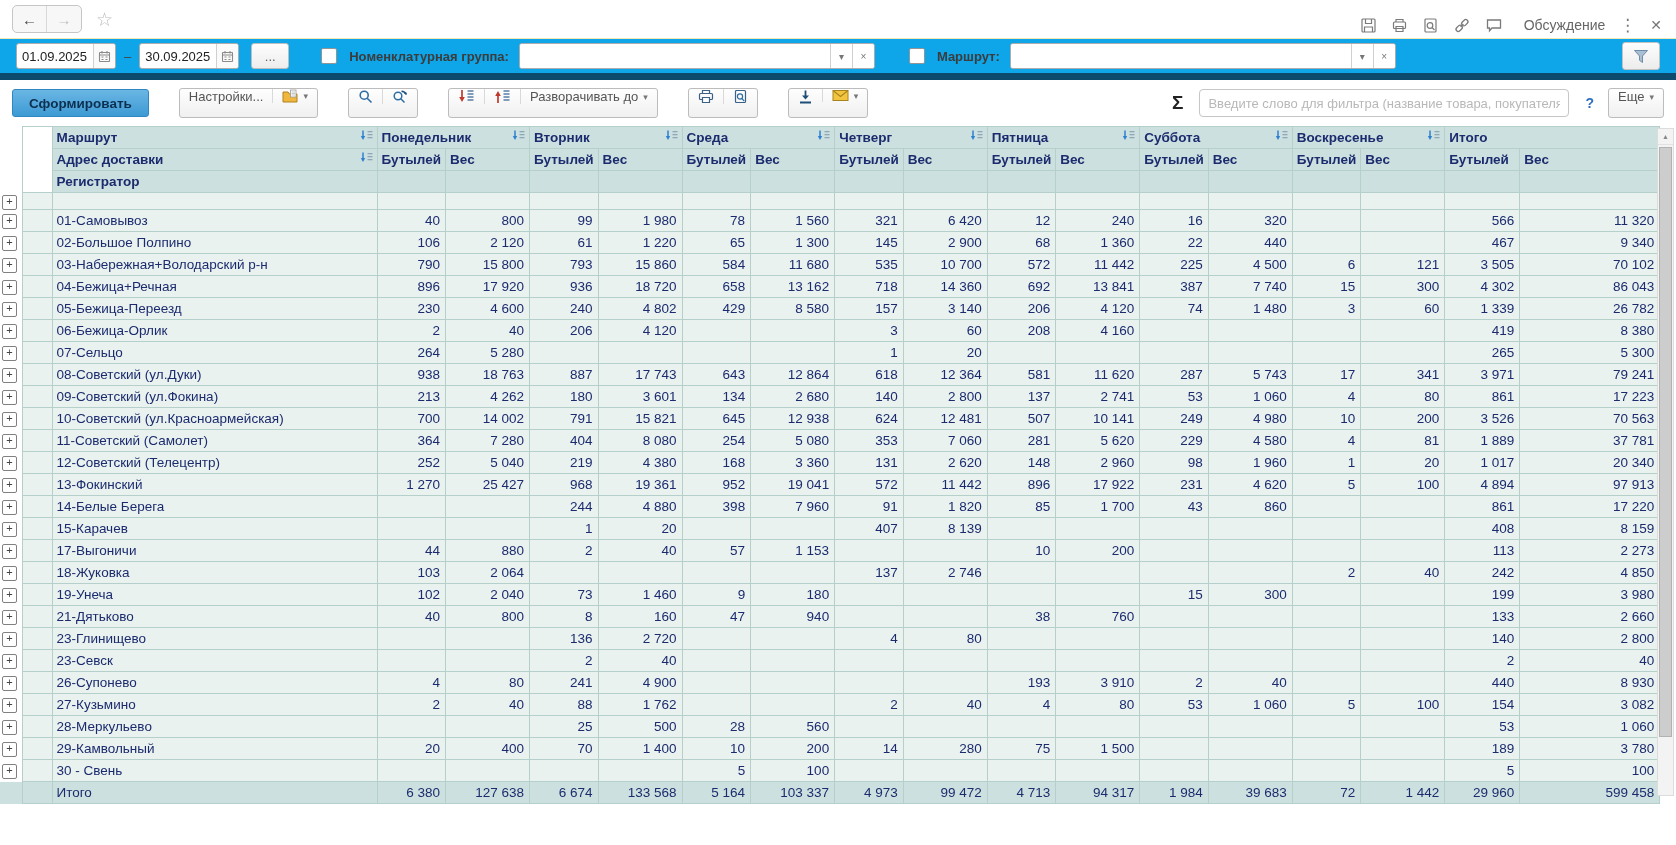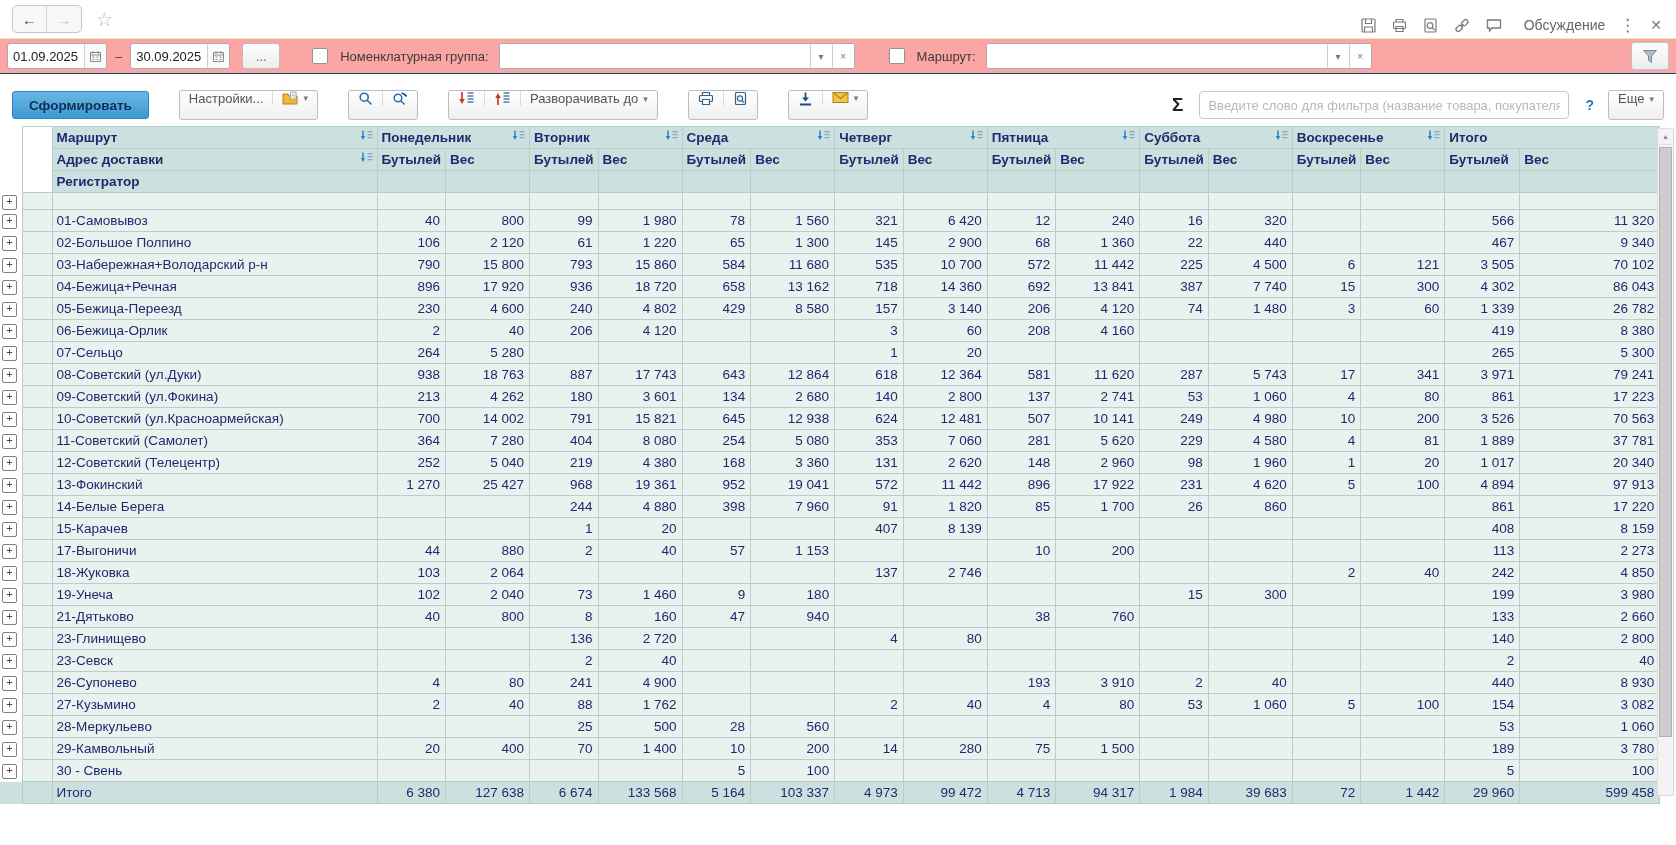--- a/index.html
+++ b/index.html
@@ -14,42 +14,42 @@
   .navbtn.back{color:#444;border-right:1px solid #d8d8d8;}
   .navbtn.fwd{color:#c0c0c0;}
   .star{font-size:19px;color:#b9b9b9;margin-left:4px;}
   .title{font-size:16px;font-weight:700;color:#2c2c2c;margin-left:4px;white-space:nowrap;}
   .tspace{flex:1;}
   .tico{display:flex;align-items:center;gap:21px;color:#666;font-size:14px;padding:2px;margin-top:12px;}
   .dots{font-size:17px;color:#777;letter-spacing:0;}
   .closex{font-size:14px;color:#777;}
 
   
-  .filterbar{height:34px;background:#fca5a5;border-top:1px solid #f0e7b6;border-bottom:1px solid #0c4a6e;
-             display:flex;align-items:center;padding:0 7px;gap:6px;font-size:13px;}
+  .filterbar{height:34px;background:#0ea5e9;border-top:1px solid #f0e7b6;border-bottom:7px solid #0c4a6e;
+             display:flex;align-items:center;padding:0 16px;gap:6px;font-size:13px;}
   .datefield{display:flex;align-items:center;height:24px;border:1px solid #ababab;border-radius:3px;background:#fff;overflow:hidden;}
   .datefield input{width:66px;border:none;outline:none;padding:0 5px;font-size:13px;font-family:inherit;color:#222;}
   .calbtn{width:22px;height:100%;display:flex;align-items:center;justify-content:center;border-left:1px solid #d0d0d0;background:#fafafa;}
   .dash{color:#444;margin:0 2px;}
   .morebtn{width:38px;height:26px;border:1px solid #bdbdbd;border-radius:3px;background:linear-gradient(#fdfdfd,#ededed);
            color:#666;font-size:13px;margin-left:6px;}
   .cb{width:14px;height:14px;border:1px solid #949494;border-radius:2px;background:#fff;display:inline-block;flex:none;}
   .cb.first{margin-left:26px;}
-  .flabel{color:#3c3c3c;margin:0 4px 0 6px;white-space:nowrap;}
+  .flabel{color:#3c3c3c;margin:0 4px 0 6px;white-space:nowrap;font-weight:bold;}
   .combo{display:flex;align-items:center;height:24px;border:1px solid #ababab;border-radius:3px;background:#fff;overflow:hidden;}
   .combo input{border:none;outline:none;height:100%;padding:0 5px;font-size:13px;font-family:inherit;flex:1;min-width:0;}
   .combo.nom input{width:300px;}
   .combo.route input{width:330px;}
   .cbtn{width:22px;height:100%;display:flex;align-items:center;justify-content:center;color:#777;font-size:10px;border-left:1px solid #d0d0d0;background:#fff;}
   .routegap{margin-left:28px;}
   .funnelbtn{width:38px;height:28px;border:1px solid #c2c2c2;border-radius:3px;background:linear-gradient(#fdfdfd,#ececec);
              display:flex;align-items:center;justify-content:center;}
 
   
-  .toolbar{height:46px;display:flex;align-items:center;padding:8px 12px;gap:8px;background:#fff;font-size:13px;}
+  .toolbar{height:46px;display:flex;align-items:center;padding:0 12px;gap:8px;background:#fff;font-size:13px;}
   .gen{height:28px;padding:0 16px;border:1px solid #2f86c0;border-radius:3px;
        background:linear-gradient(#6ab6e4,#3d9ad4);color:#0d3050;font-weight:700;font-size:13.5px;}
   .btngroup{display:flex;align-items:flex-start;height:28px;border:1px solid #bcbcbc;border-radius:3px;overflow:hidden;
             background:linear-gradient(#fefefe,#f0f0f0);}
   .seg{display:flex;align-items:center;gap:5px;padding:0 9px;color:#555;font-size:13px;border-left:1px solid #d9d9d9;}
   .seg:first-child{border-left:none;}
   .darr{font-size:9px;color:#777;}.gap14{width:14px;}
   .sigma{font-size:19px;font-weight:700;color:#222;margin-right:8px;}
   .filterinput{width:352px;height:26px;border:1px solid #c6c6c6;border-radius:4px;padding:0 8px;font-size:13px;
                font-family:inherit;color:#333;}
@@ -767,21 +767,21 @@
           <td class="cell num"></td>
           <td class="cell num"></td>
           <td class="cell num">244</td>
           <td class="cell num">4 880</td>
           <td class="cell num">398</td>
           <td class="cell num">7 960</td>
           <td class="cell num">91</td>
           <td class="cell num">1 820</td>
           <td class="cell num">85</td>
           <td class="cell num">1 700</td>
-          <td class="cell num">26</td>
+          <td class="cell num">43</td>
           <td class="cell num">860</td>
           <td class="cell num"></td>
           <td class="cell num"></td>
           <td class="cell num">861</td>
           <td class="cell num">17 220</td>
         </tr>
         <tr>
           <td class="g"><span class="plus">+</span></td>
           <td class="cell"></td>
           <td class="cell">15-Карачев</td>

